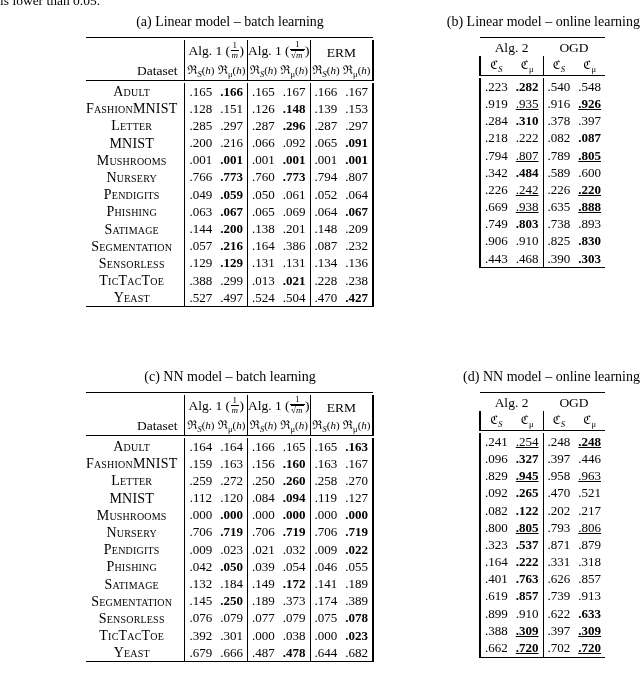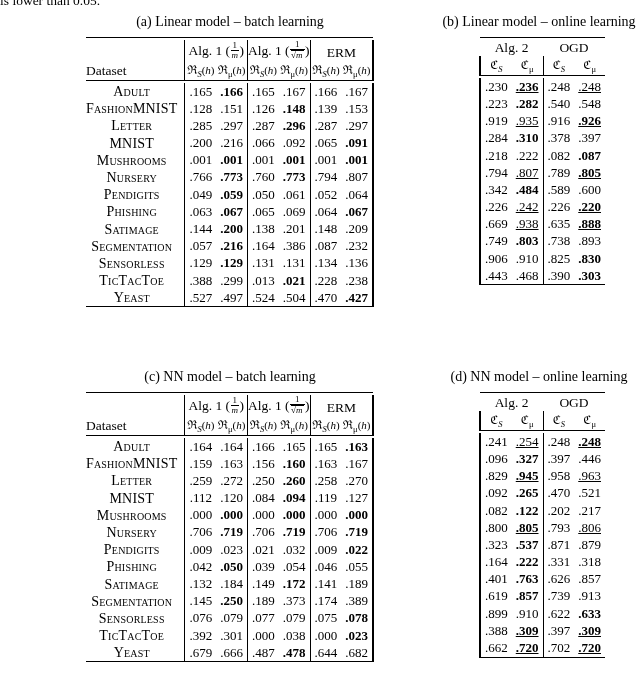--- a/index.html
+++ b/index.html
@@ -38,21 +38,21 @@
   .q-b { left: 444px; top: 14px;  width: 196px; }
   .q-c { left: 18px;  top: 369px; width: 424px; }
   .q-d { left: 444px; top: 369px; width: 196px; }
 
   .caption {
     text-align: center;
     font-size: 14px;
     margin-bottom: 7px;
     white-space: nowrap;
   }
-  .q-b .caption, .q-d .caption { text-align: center; margin-left: -6px; }
+  .q-b .caption, .q-d .caption { text-align: right; margin-left: -6px; }
 
   table.tbl {
     border-collapse: collapse;
     font-size: 12px;
     margin: 0 auto;
   }
   table.tbl td, table.tbl th {
     padding: 0;
     font-weight: normal;
     vertical-align: bottom;
@@ -65,21 +65,21 @@
 
   .ds {
     text-align: center;
     padding-right: 7px !important;
     font-variant: small-caps;
     font-size: 14px;
     white-space: nowrap;
     letter-spacing: 0.2px;
   }
   .dshead {
-    text-align: left;
+    text-align: right;
     font-size: 13.5px;
     padding-right: 7px !important;
     padding-bottom: 1px !important;
   }
   .num {
     text-align: center;
     font-size: 13px;
     padding: 0.6px 4.0px !important;
     white-space: nowrap;
     font-variant-numeric: lining-nums;
@@ -305,26 +305,20 @@
           <td class="subhead"><span class="frak">ℭ</span><span class="sub">μ</span></td>
           <td class="subhead vl"><span class="frak">ℭ</span><span class="sub ital">S</span></td>
           <td class="subhead"><span class="frak">ℭ</span><span class="sub">μ</span></td>
         </tr>
         <tr class="midrule">
             <td colspan="4"></td>
           </tr>
       </tbody>
       <tbody id="body-b">
           <tr>
-            <td class="num vl-left">.230</td>
-            <td class="num b u">.236</td>
-            <td class="num vl">.248</td>
-            <td class="num u">.248</td>
-          </tr>
-          <tr>
             <td class="num vl-left">.223</td>
             <td class="num b">.282</td>
             <td class="num vl">.540</td>
             <td class="num">.548</td>
           </tr>
           <tr>
             <td class="num vl-left">.919</td>
             <td class="num u">.935</td>
             <td class="num vl">.916</td>
             <td class="num b u">.926</td>

